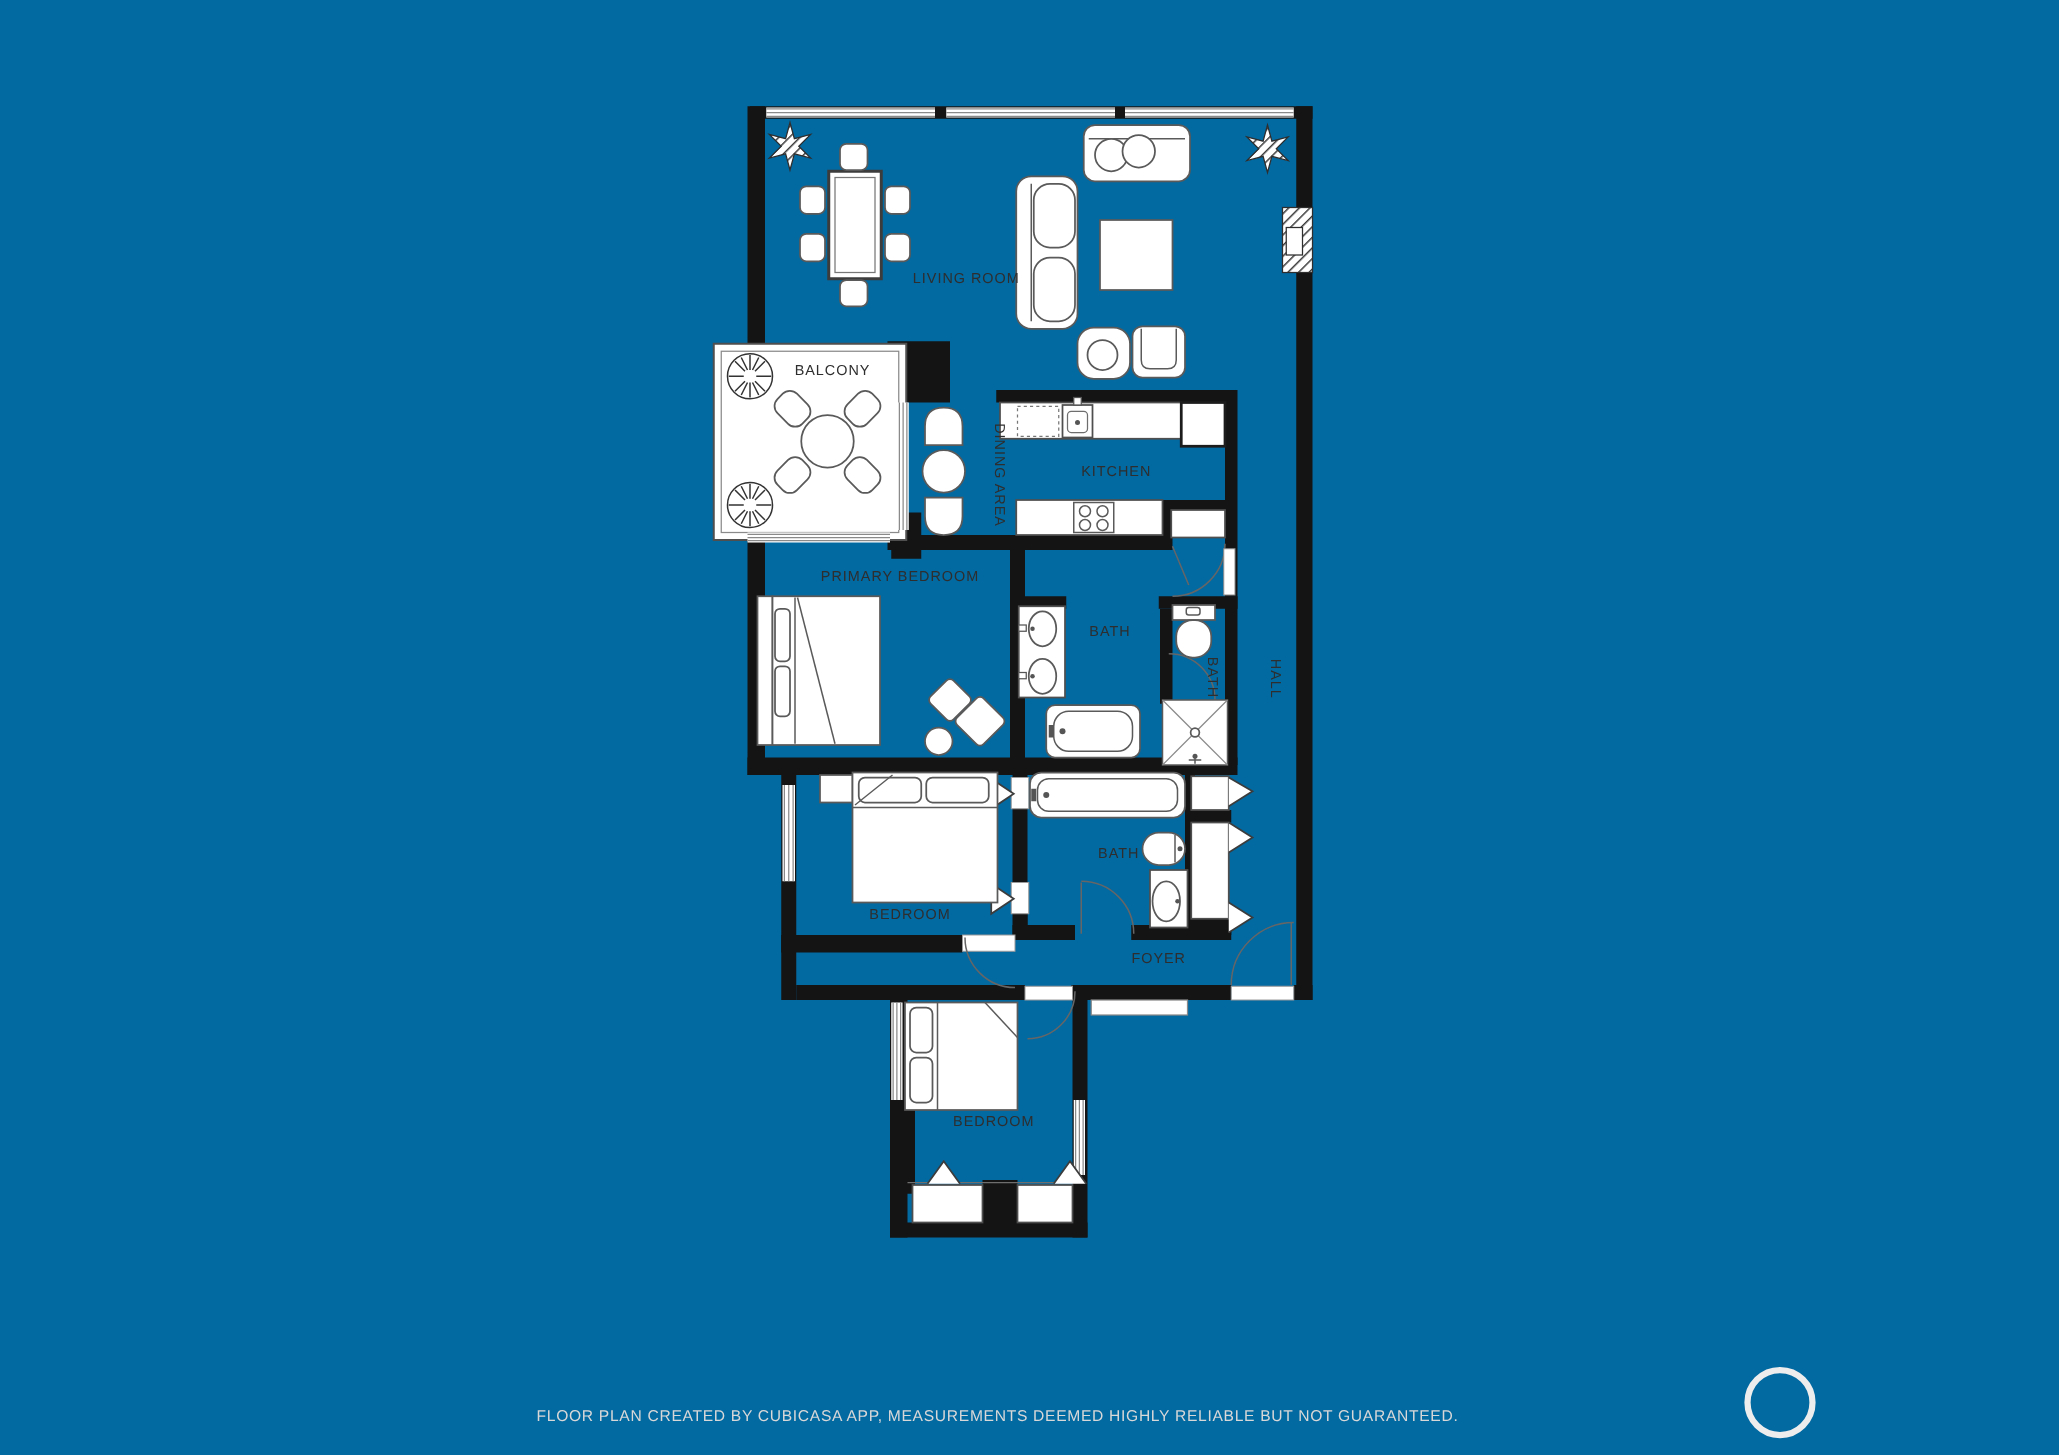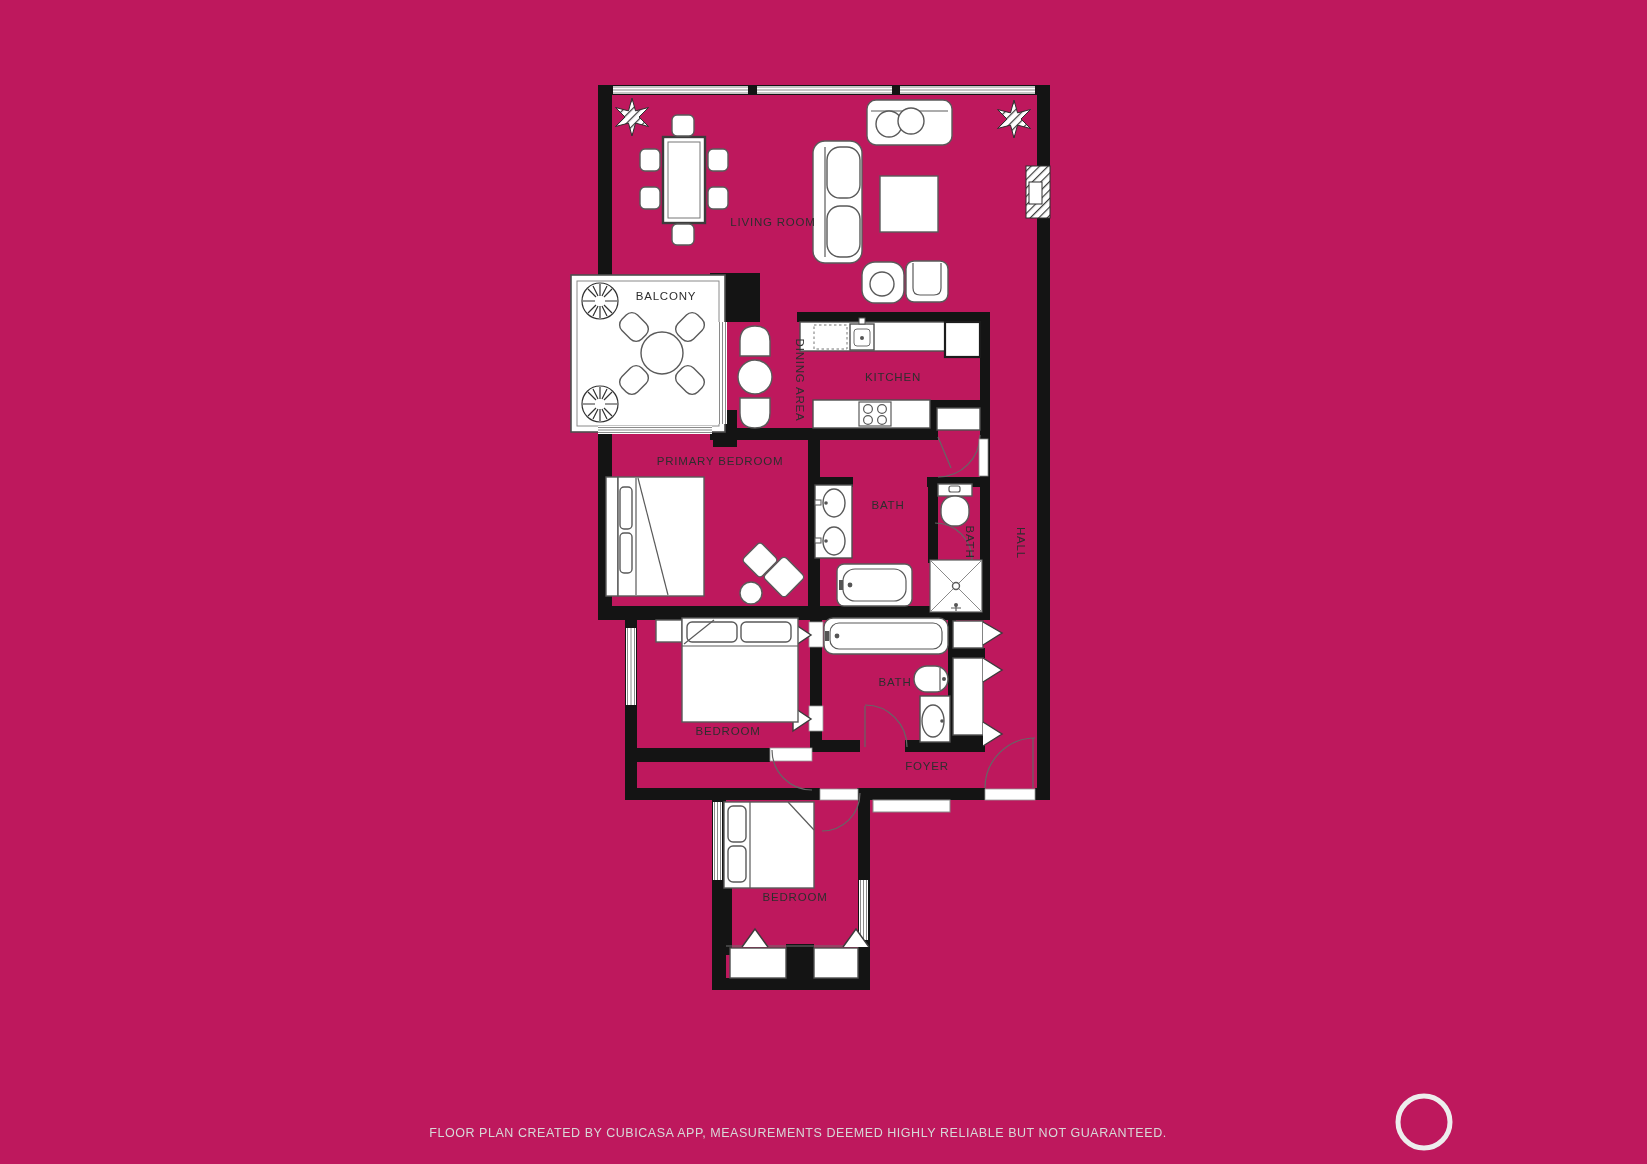--- a/index.html
+++ b/index.html
@@ -1,16 +1,16 @@
 <!DOCTYPE html>
 <html><head>
 <meta charset="utf-8">
 <style>
   html,body{margin:0;padding:0;background:#ffffff;}
-  .page{position:relative;width:1647px;height:1164px;background:#be185d;overflow:hidden;
+  .page{position:relative;width:1647px;height:1164px;background:#0369a1;overflow:hidden;
         font-family:"Liberation Sans", sans-serif;}
   svg{position:absolute;left:0;top:0;}
   .wall{fill:#141414;stroke:none;}
   .thin{fill:#ffffff;stroke:#4f4f4f;stroke-width:1.4;}
   .thin2{fill:none;stroke:#6e6e6e;stroke-width:1;}
   .furn{fill:#ffffff;stroke:#5a5a5a;stroke-width:1.4;}
   .furnln{fill:none;stroke:#5a5a5a;stroke-width:1.2;}
   .winbox{fill:#ffffff;stroke:none;}
   .winln{stroke:#8a8a8a;stroke-width:1;}
   .door{fill:none;stroke:#666;stroke-width:1.2;}

